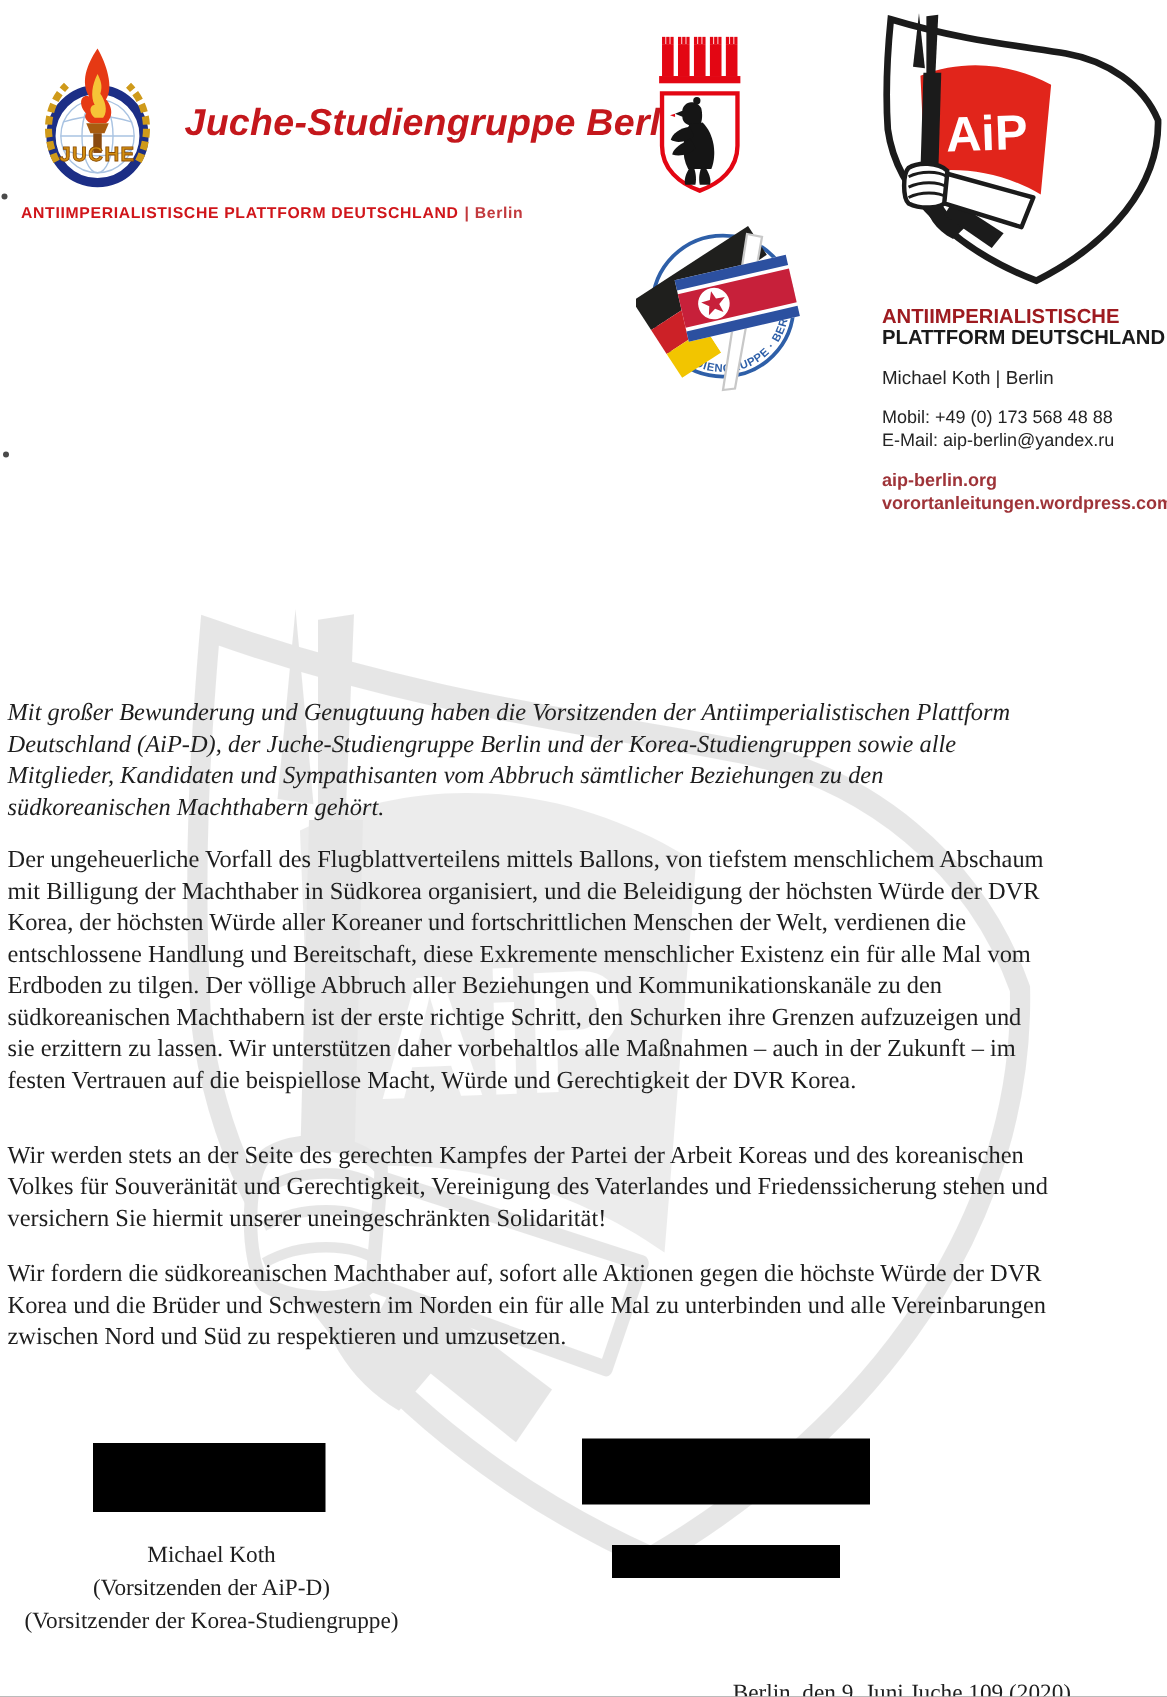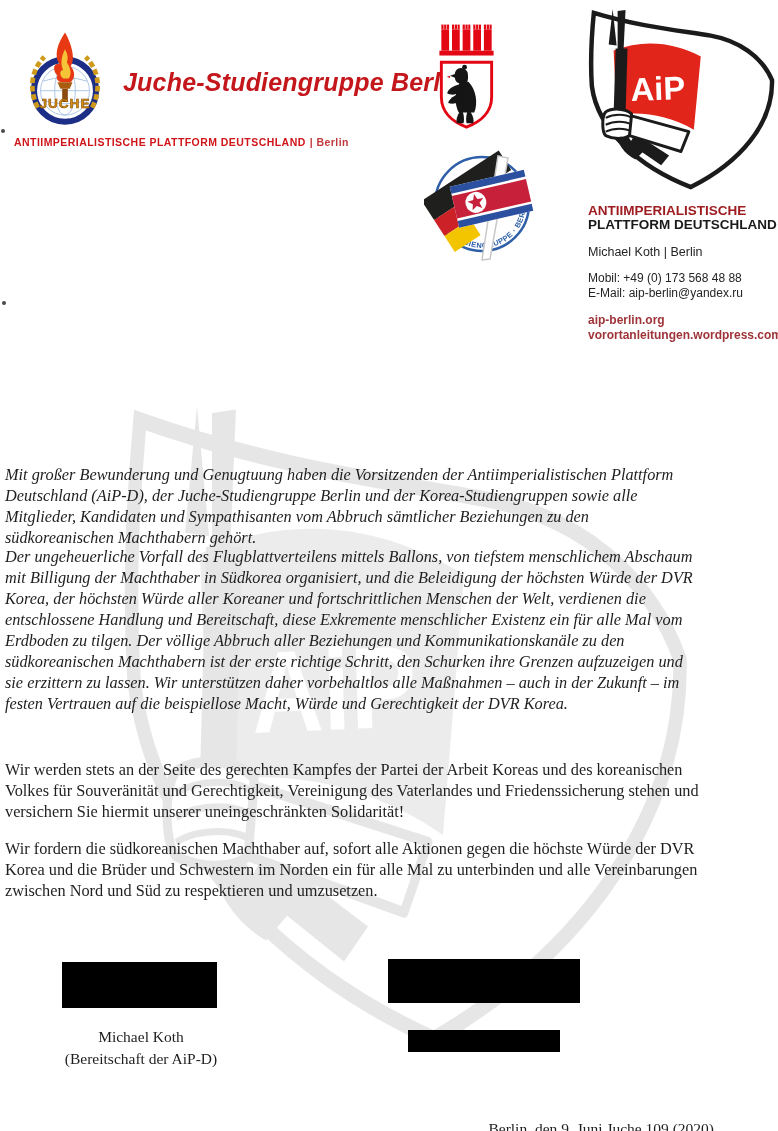--- a/index.html
+++ b/index.html
@@ -28,21 +28,21 @@
   .dot{position:absolute;width:4px;height:4px;border-radius:50%;background:#4a4a4a;}
 
   
   .wm{position:absolute;left:92px;top:392px;width:600px;height:668px;
       filter:grayscale(1);opacity:.10;pointer-events:none;}
 
   
   .doc-heading{left:5px;top:389px;font-size:17.5px;font-weight:bold;
                text-decoration:underline;letter-spacing:.1px;white-space:nowrap;}
   .para{position:absolute;left:5px;width:694px;font-size:16.3px;line-height:21px;margin:0;}
-  #p1{top:464px;font-style:italic;} #p2{top:546px;font-style:italic;} #p3{top:759px;} #p4{top:838px;}
+  #p1{top:464px;font-style:italic;} #p2{top:562px;} #p3{top:759px;} #p4{top:838px;}
 
   
   .block{position:absolute;background:#000;}
   #blk-left{left:62px;top:962px;width:155px;height:46px;}
   #blk-right{left:388px;top:959px;width:192px;height:44px;}
   #blk-right2{left:408px;top:1030px;width:152px;height:22px;}
   .sig-left{left:0;top:1026px;width:282px;text-align:center;font-size:15.5px;line-height:22px;}
   .sig-right{left:316px;top:1070px;width:345px;text-align:center;font-size:15.5px;}
   .dateline{left:0;top:1120px;width:714px;text-align:right;font-size:15.5px;}
 </style>
@@ -183,19 +183,20 @@
   <p class="para" id="p2">Der ungeheuerliche Vorfall des Flugblattverteilens mittels Ballons, von tiefstem menschlichem Abschaum mit Billigung der Machthaber in Südkorea organisiert, und die Beleidigung der höchsten Würde der DVR Korea, der höchsten Würde aller Koreaner und fortschrittlichen Menschen der Welt, verdienen die entschlossene Handlung und Bereitschaft, diese Exkremente menschlicher Existenz ein für alle Mal vom Erdboden zu tilgen. Der völlige Abbruch aller Beziehungen und Kommunikationskanäle zu den südkoreanischen Machthabern ist der erste richtige Schritt, den Schurken ihre Grenzen aufzuzeigen und sie erzittern zu lassen. Wir unterstützen daher vorbehaltlos alle Maßnahmen – auch in der Zukunft – im festen Vertrauen auf die beispiellose Macht, Würde und Gerechtigkeit der DVR Korea.</p>
   <p class="para" id="p3">Wir werden stets an der Seite des gerechten Kampfes der Partei der Arbeit Koreas und des koreanischen Volkes für Souveränität und Gerechtigkeit, Vereinigung des Vaterlandes und Friedenssicherung stehen und versichern Sie hiermit unserer uneingeschränkten Solidarität!</p>
   <p class="para" id="p4">Wir fordern die südkoreanischen Machthaber auf, sofort alle Aktionen gegen die höchste Würde der DVR Korea und die Brüder und Schwestern im Norden ein für alle Mal zu unterbinden und alle Vereinbarungen zwischen Nord und Süd zu respektieren und umzusetzen.</p>
 
   <div class="block" id="blk-left"></div>
   <div class="block" id="blk-right"></div>
   <div class="block" id="blk-right2"></div>
 
   <div class="abs sig-left">
     <div>Michael Koth</div>
-    <div>(Bereitschaft der AiP-D)</div>
+    <div>(Vorsitzenden der AiP-D)</div>
+    <div>(Vorsitzender der Korea-Studiengruppe)</div>
   </div>
 
 
   <div class="abs dateline">Berlin, den 9. Juni Juche 109 (2020)</div>
 
 </div>
 
 </body></html>

